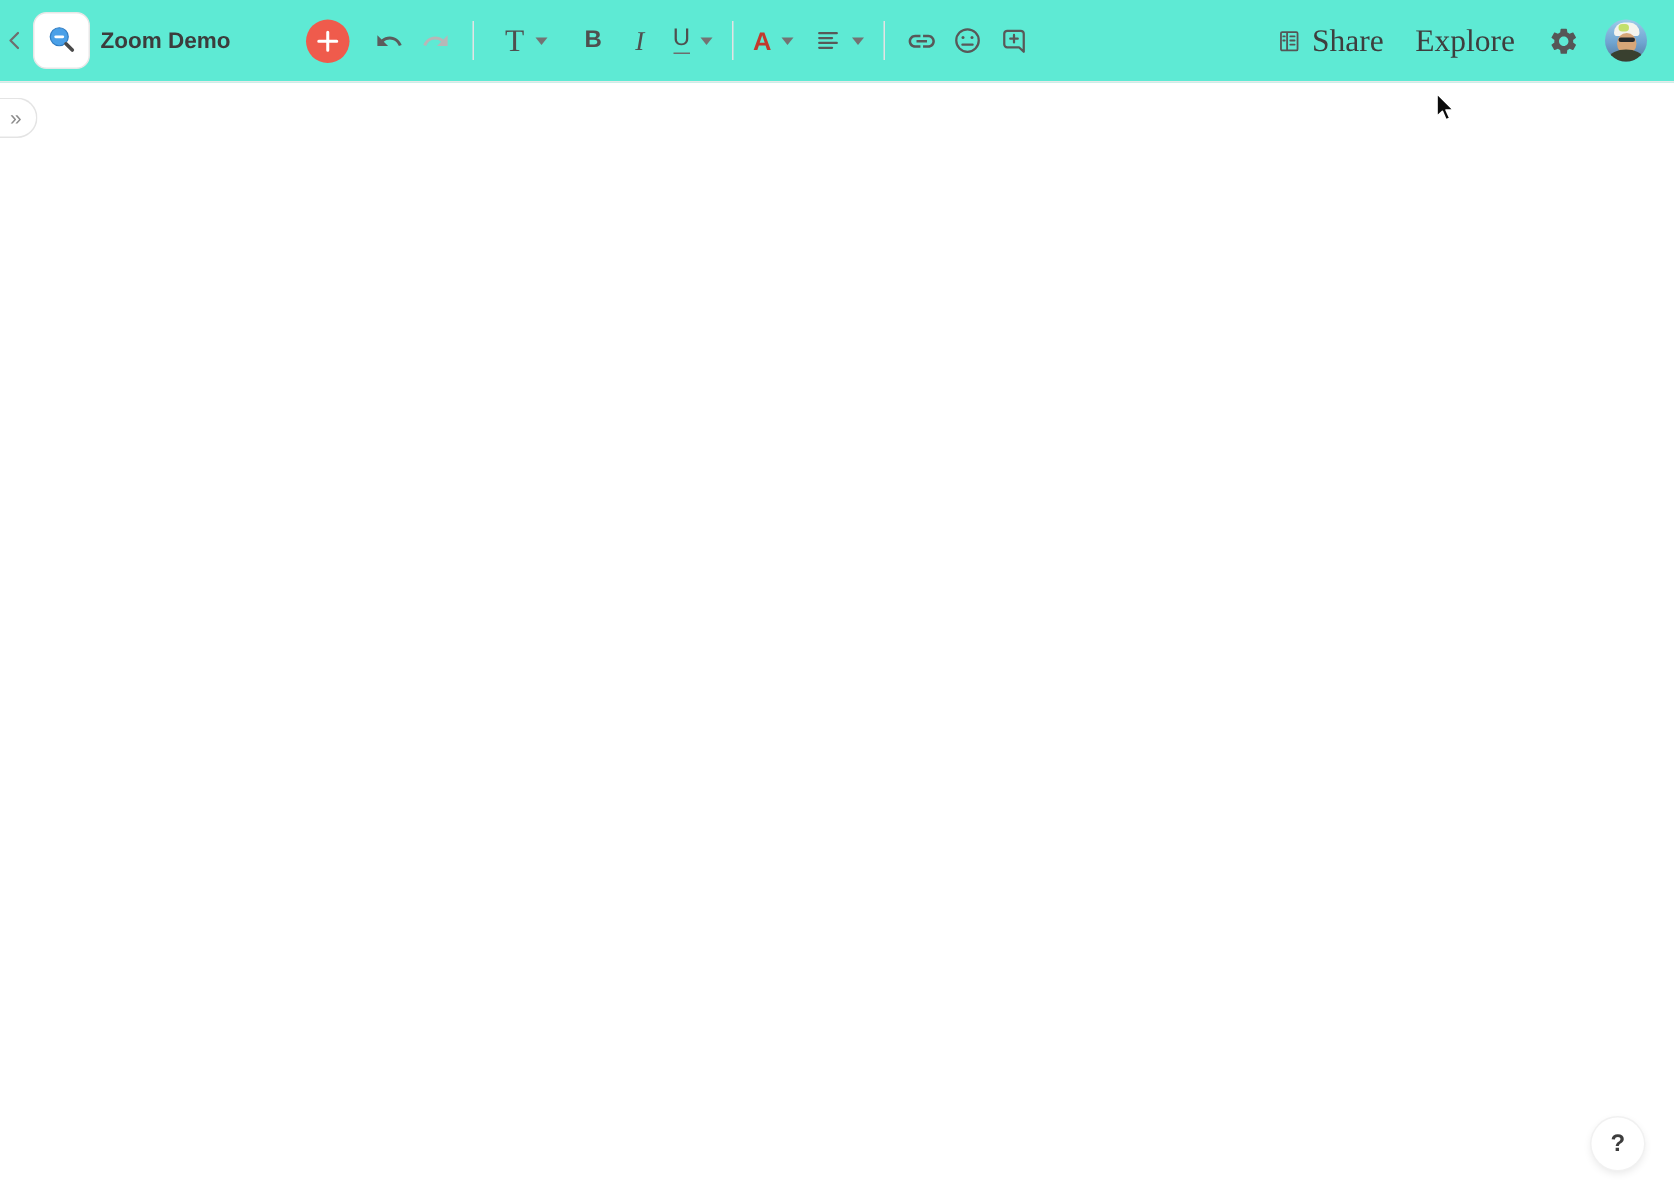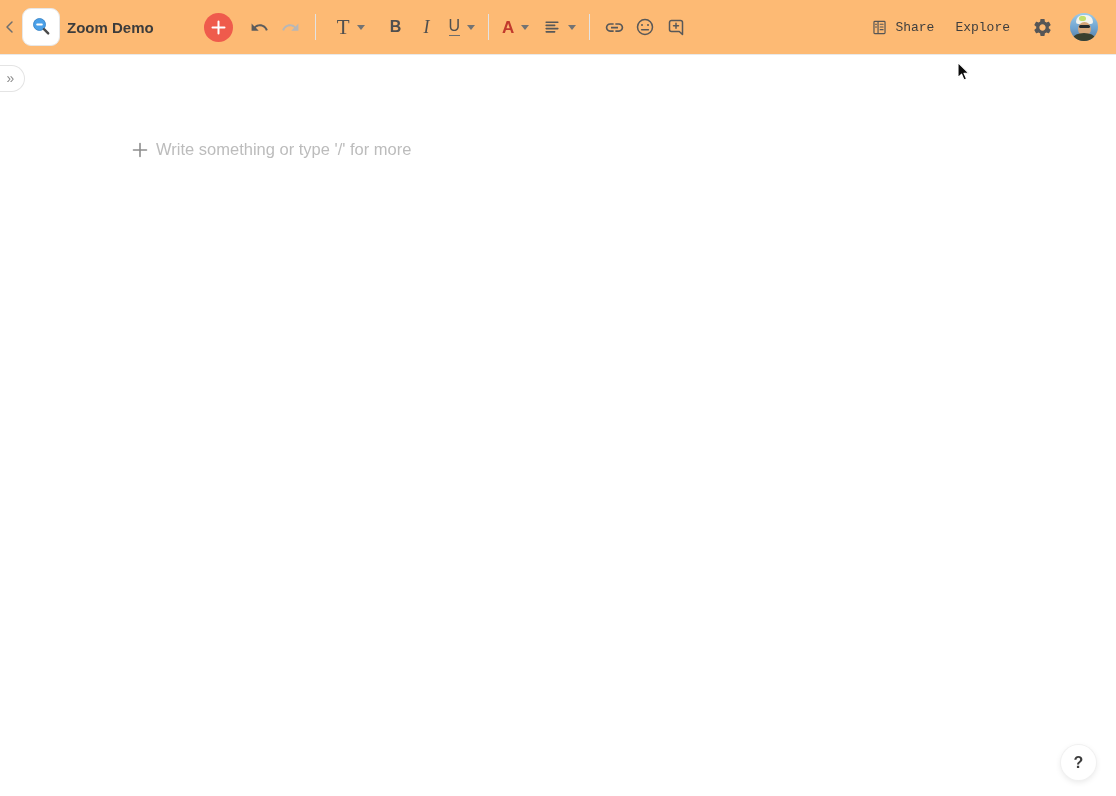--- a/index.html
+++ b/index.html
@@ -8,21 +8,21 @@
     width:1116px; height:796px; background:#ffffff;
     font-family:"Liberation Sans", sans-serif;
     position:relative; overflow:hidden;
     -webkit-font-smoothing:antialiased;
   }
 
   
   .topbar {
     height:55px; border-bottom:1px solid #e9e9e9;
     display:flex; align-items:center;
-    padding:0 18px 0 0; background:#fdba74;
+    padding:0 18px 0 0; background:#5eead4;
   }
   .tbtn {
     border:none; background:none; padding:0; cursor:pointer;
     width:28px; height:28px; flex:0 0 auto;
     display:flex; align-items:center; justify-content:center;
     color:#575757; border-radius:4px;
   }
   .back-btn { width:20px; }
   .doc-btn {
     width:38px; height:38px; margin-left:2px;
@@ -50,22 +50,22 @@
   .glyph-I { font-family:"Liberation Serif", serif; font-style:italic; font-size:18px; color:#4f4f4f; line-height:1; padding-right:2px;}
   .glyph-U { font-size:16px; color:#4f4f4f; line-height:1; border-bottom:1.5px solid #6d6d6d; padding-bottom:1px; }
   .glyph-A { font-size:17px; font-weight:bold; color:#c13a2d; line-height:1; }
   .ml14 { margin-left:14px; } .ml8 { margin-left:8px; }
   .ml4 { margin-left:4px; } .ml3 { margin-left:3px; }
 
   .right-group { margin-left:auto; display:flex; align-items:center; }
   .share-btn, .explore-btn {
     border:none; background:none; cursor:pointer; padding:0;
     display:flex; align-items:center; gap:7px;
-    font-family:Liberation Mono, monospace;
-    font-size:13px; color:#3e3e3e;
+    font-family:Liberation Serif, serif;
+    font-size:21px; color:#3e3e3e;
   }
   .explore-btn { margin-left:21px; }
   .gear-btn { margin-left:19px; width:26px; }
   .avatar {
     margin-left:15px; width:28px; height:28px; border-radius:50%;
     overflow:hidden; position:relative; cursor:pointer; border:none; padding:0;
     background:linear-gradient(180deg,#9ccbe9 0%,#6fa4d0 55%,#55779c 100%);
   }
   .avatar .body  { position:absolute; left:3px;  bottom:-3px; width:22px; height:11px; background:#39402f; border-radius:50% 50% 0 0; }
   .avatar .face  { position:absolute; left:8px;  top:9px;  width:13px; height:14px; background:#d7a678; border-radius:50%; }
@@ -260,30 +260,20 @@
     </button>
   </div>
 </header>
 
 <button class="side-expand">
   <span>»</span>
 </button>
 
 <main class="editor">
 
-  <div class="body-line">
-    <button class="add-block">
-      <span>
-        <svg width="16" height="16" viewBox="0 0 16 16" stroke="currentColor" stroke-width="1.6" stroke-linecap="round">
-            <path d="M8 1.5 v13 M1.5 8 h13"></path>
-          </svg>
-      </span>
-    </button>
-    <span class="body-placeholder">Write something or type '/' for more</span>
-  </div>
 </main>
 
 <button class="help-btn">
   <span>?</span>
 </button>
 
 <div class="cursor">
   <svg width="22" height="24" viewBox="0 0 22 24">
     <path d="M7 3.5 L7 18.6 L10.6 15.2 L13 20.9 L15.5 19.8 L13 14.3 L17.9 14.3 Z" fill="#0b0b0b" stroke="#ffffff" stroke-width="1.1" stroke-linejoin="round"></path>
   </svg>

